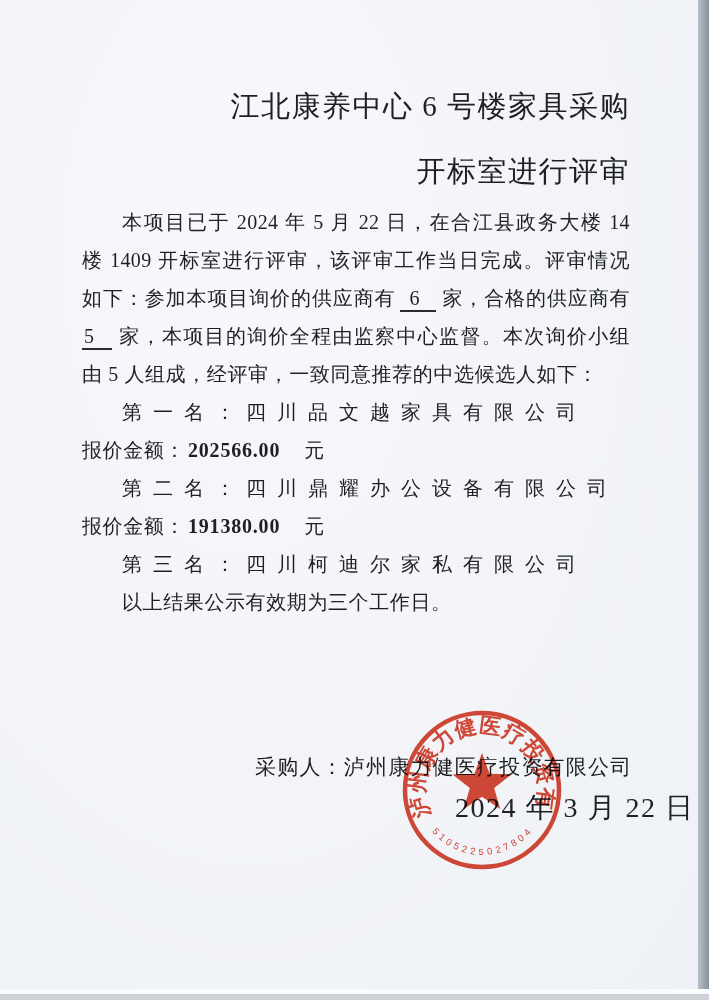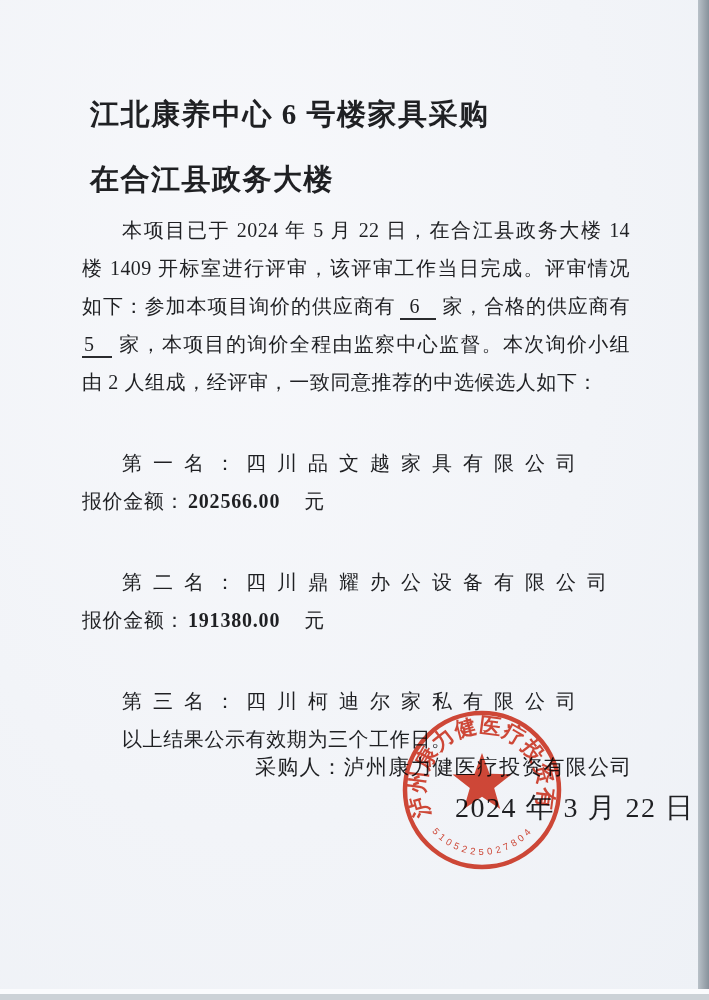--- a/index.html
+++ b/index.html
@@ -17,22 +17,22 @@
     background: linear-gradient(to right, #b9c1c8, #87929b);
   }
   .edge-bottom-white { position: absolute; left: 0; bottom: 6px; width: 100%; height: 5px; background: #fafbfd; }
   .edge-bottom { position: absolute; left: 0; bottom: 0; width: 100%; height: 6px; background: #ccd2d7; }
 
   .content {
     position: absolute; left: 82px; top: 88px; width: 548px;
     font-size: 20px; line-height: 38px;
   }
   h1 {
-    margin: 8px; font-size: 29px; line-height: 36px;
-    text-align: left; font-weight: bold; letter-spacing: 1.5px;
+    margin: 0; font-size: 29px; line-height: 36px;
+    text-align: right; font-weight: normal; letter-spacing: 1.5px;
   }
   .t2 { margin-top: 29px; }
 
   .para { margin-top: 14px; }
   .p2 { margin-top: 2px; }
   .line {
     text-align: justify;
     text-align-last: justify;
     letter-spacing: 0.4px;
   }
@@ -44,21 +44,20 @@
     padding: 0 16px 1px 10px;
     margin: 0 6px 0 4px;
   }
   .blank5 { margin-left: 0; padding: 0 18px 1px 2px; }
 
   .winner-name {
     text-indent: 40px;
     letter-spacing: 11px;
     text-align: center; text-align-last: left;
     white-space: nowrap;
-    margin-top: 43px;
   }
   .winner-price { text-align: left; text-align-last: left; letter-spacing: 0.6px; }
   .price-value { font-weight: bold; margin-left: 3px; letter-spacing: 0.8px; }
   .price-unit { margin-left: 24px; }
 
   .purchaser {
     position: absolute; left: 255px; top: 752px;
     font-size: 21px; letter-spacing: 1.2px; line-height: 30px;
   }
   .docdate {
@@ -76,31 +75,31 @@
   .seal-company { font-size: 21.5px; font-weight: bold; font-family: "Liberation Serif", "DejaVu Serif", serif; }
   .seal-num { font-size: 9.5px; letter-spacing: 1.5px; font-family: "Liberation Sans", "DejaVu Sans", sans-serif; }
 </style>
 </head>
 <body>
 
 <div class="paper">
 
   <div class="content">
     <h1>江北康养中心 6 号楼家具采购</h1>
-    <h1 class="t2">在合江县政务大楼</h1>
+    <h1 class="t2">开标室进行评审</h1>
 
     <div class="para">
     </div>
 
     <div class="para p2">
       <div class="line indent">本项目已于 2024 年 5 月 22 日，在合江县政务大楼 14</div>
       <div class="line">楼 1409 开标室进行评审，该评审工作当日完成。评审情况</div>
       <div class="line"><span>如下：参加本项目询价的供应商有</span><span class="blank">6</span><span>家，合格的供应商有</span></div>
       <div class="line"><span class="blank blank5">5</span><span>家，本项目的询价全程由监察中心监督。本次询价小组</span></div>
-      <div class="line loose">由 2 人组成，经评审，一致同意推荐的中选候选人如下：</div>
+      <div class="line loose">由 5 人组成，经评审，一致同意推荐的中选候选人如下：</div>
     </div>
 
     <div>
       <div class="line winner-name">第一名：四川品文越家具有限公司</div>
       <div class="line winner-price"><span>报价金额：</span><span class="price-value">202566.00</span><span class="price-unit">元</span></div>
     </div>
 
     <div>
       <div class="line winner-name">第二名：四川鼎耀办公设备有限公司</div>
       <div class="line winner-price"><span>报价金额：</span><span class="price-value">191380.00</span><span class="price-unit">元</span></div>

